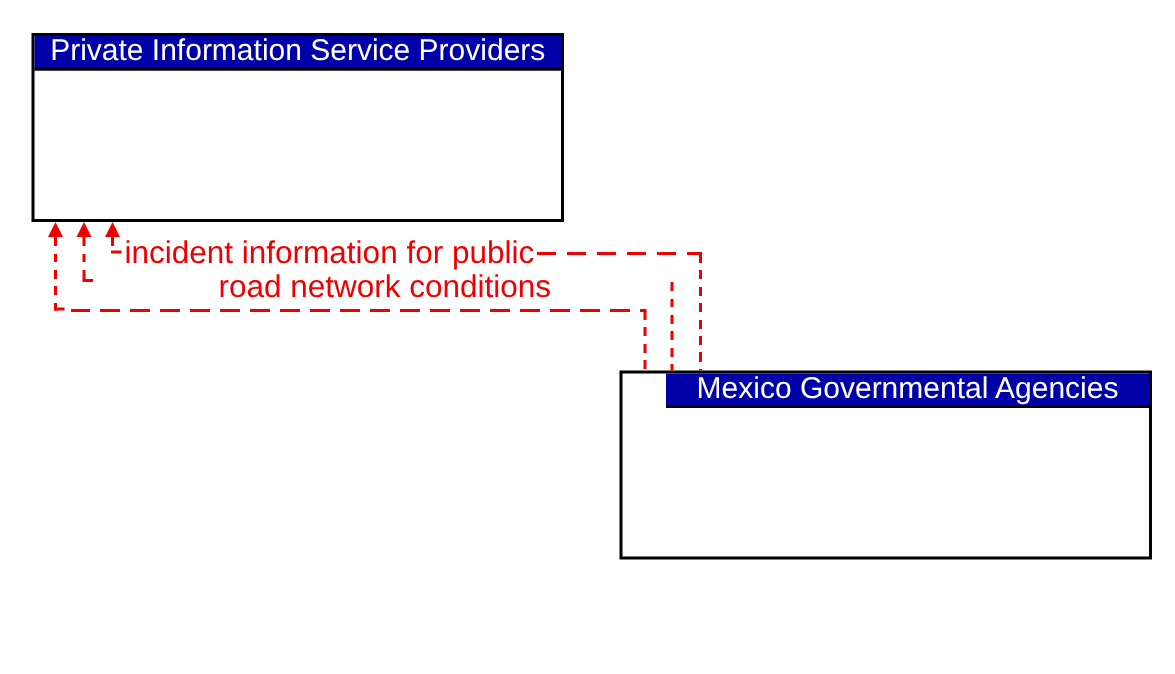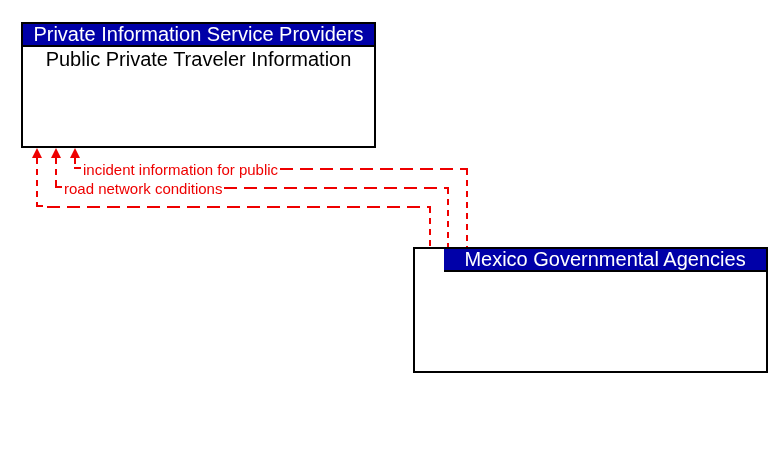--- a/index.html
+++ b/index.html
@@ -37,43 +37,42 @@
   .vl1{left:74px;top:158px;height:11px;}
   .vl2{left:55px;top:158px;height:30px;}
   .vl3{left:36px;top:158px;height:49px;}
   
   .elbow{position:absolute;height:2px;width:7px;background:var(--line);}
   .e1{left:74px;top:167px;}
   .e2{left:55px;top:186px;}
   .e3{left:36px;top:205px;}
   
   .flowrow{position:absolute;display:flex;align-items:center;height:16px;
-    color:var(--line);font-size:15px;white-space:nowrap;}
+    color:var(--line);font-size:21px;white-space:nowrap;}
   .fr1{left:83px;top:161px;width:385px;}
-  .fr2{left:64px;top:180px;width:385px;}
+  .fr2{left:64px;top:180px;width:385px;flex-direction:column;}
   .fr3{left:45px;top:199px;width:386px;}
   .hdash{flex:1;height:2px;margin-left:2px;
     background:repeating-linear-gradient(90deg,var(--line) 0 13px,transparent 13px 20px);}
   
   .vr1{left:466px;top:169px;height:78px;}
   .vr2{left:447px;top:188px;height:59px;}
   .vr3{left:429px;top:207px;height:40px;}
   
   .legend-line{position:absolute;left:20px;top:419px;width:150px;height:2px;
     background:repeating-linear-gradient(90deg,var(--line) 0 15px,transparent 15px 23px);}
   .legend-label{position:absolute;left:188px;top:412px;font-size:15px;color:var(--line);}
 </style>
 </head>
 <body>
 
 <div class="canvas">
 
   <div class="entity-box box1">
     <div class="entity-header">Private Information Service Providers</div>
-    <div class="entity-body">Public Private Traveler Information</div>
   </div>
 
   <div class="entity-box box2">
     <div class="entity-header">Mexico Governmental Agencies</div>
   </div>
 
   <div class="arrow a1"></div>
   <div class="vline vl1"></div>
   <div class="elbow e1"></div>
   <div class="flowrow fr1">

